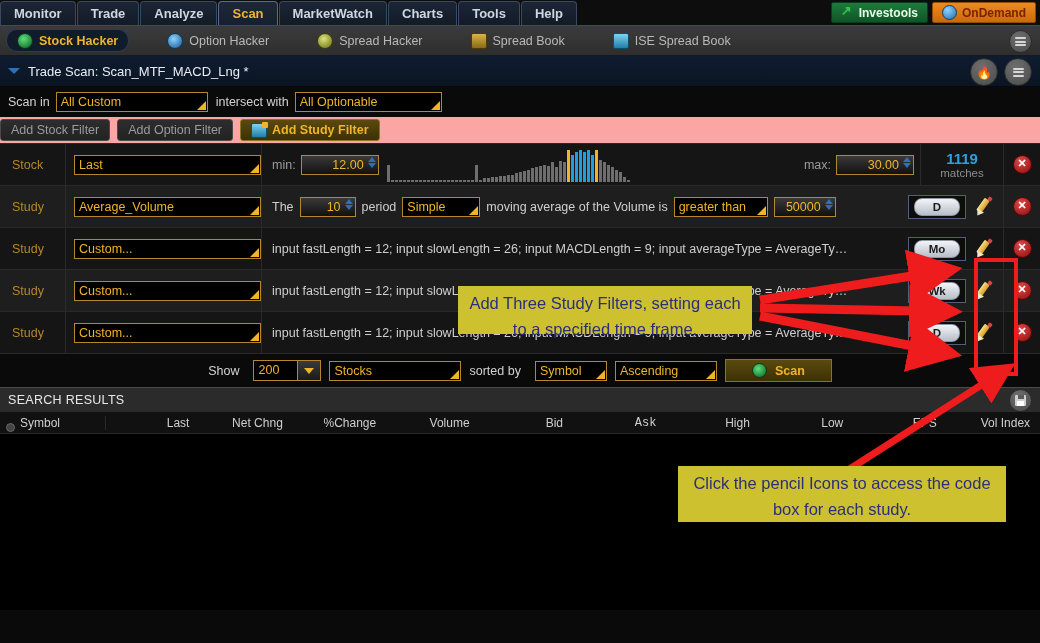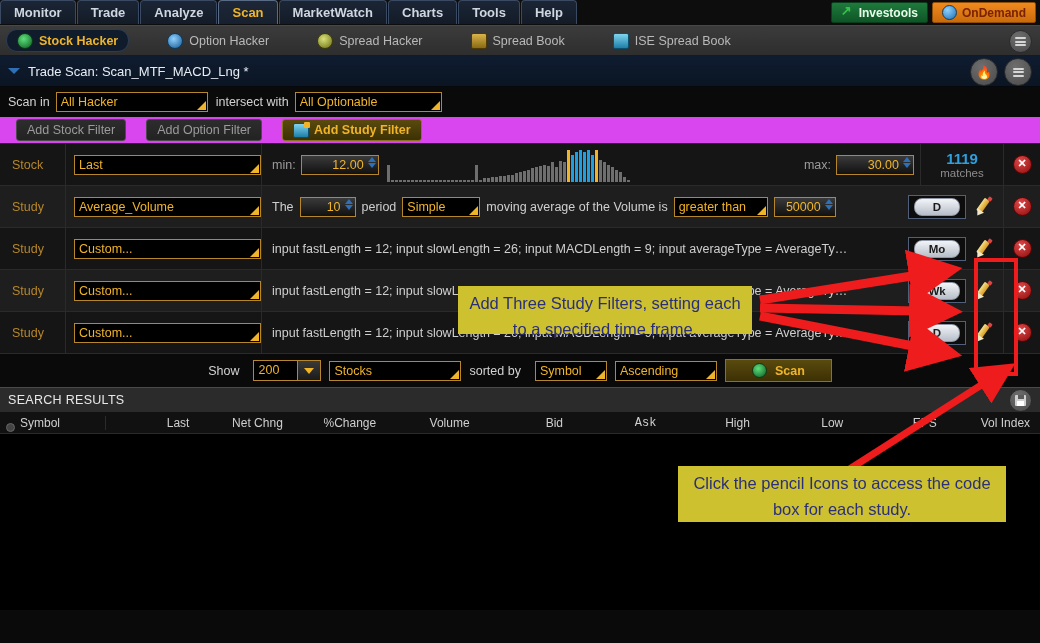--- a/index.html
+++ b/index.html
@@ -1,20 +1,20 @@
 <!DOCTYPE html>
 <html><head>
 <meta charset="utf-8">
 <style>
   html,body{margin:0;padding:0;background:#000;}
   body{width:1040px;height:643px;overflow:hidden;font-family:"Liberation Sans",sans-serif;-webkit-font-smoothing:none;}
   .app{position:relative;width:1040px;height:643px;background:#0a0a0a;}
 
   
-  .menubar{position:relative;height:25px;background:#0d0d0d;display:flex;align-items:flex-start;border-bottom:1px solid #3b4a63;}
+  .menubar{position:relative;height:25px;background:#0d0d0d;display:flex;align-items:center;border-bottom:1px solid #3b4a63;}
   .mtab{position:relative;height:23px;line-height:23px;padding:0 13px;margin-right:1px;color:#cfd6e0;font-size:13px;font-weight:bold;
         background:linear-gradient(#1b2535,#131b27);border:1px solid #3b4a63;border-bottom:none;border-radius:4px 4px 0 0;cursor:default;}
   .mtab.active{background:linear-gradient(#1d2737,#16202e);color:#f0b429;border-color:#5a6b85;}
   .brandwrap{position:absolute;right:4px;bottom:2px;display:flex;gap:4px;}
   .brand{display:flex;align-items:center;gap:5px;height:19px;padding:0 9px;font-size:12px;font-weight:bold;border-radius:2px;border:1px solid #0b2a14;}
   .brand.inv{background:linear-gradient(#1e7a3c,#0e5526);color:#eafbe9;border-color:#0a3d1c;}
   .brand.od{background:linear-gradient(#f08a1e,#c96a0b);color:#7a2200;border-color:#8f4d05;}
   .bico{width:13px;height:13px;border-radius:50%;display:inline-block;background:#0a4a20;position:relative;}
   .bico.arr{background:none;}
   .bico.arr:after{content:"↗";color:#37c24a;font-size:13px;position:absolute;left:0;top:-3px;font-weight:bold;}
@@ -42,21 +42,21 @@
   .caret{width:0;height:0;border-left:6px solid transparent;border-right:6px solid transparent;border-top:6px solid #2f6fb5;margin-right:8px;}
   .setuptitle{color:#e7edf5;font-size:13px;}
   .setupbtns{position:absolute;right:8px;top:2px;display:flex;gap:6px;}
   .flame{color:#f5a623;font-size:13px;line-height:1;}
 
   
   .scanrow{height:30px;display:flex;align-items:center;padding-left:8px;background:#0a0a0a;font-size:12.5px;color:#cfcfcf;}
   .lbl{color:#d2d2d2;margin-right:6px;font-size:12.5px;}
   .combo{position:relative;background:#000;border:1px solid #b5862b;color:#f0b429;font-size:12.5px;height:18px;line-height:18px;padding:0 16px 0 4px;box-sizing:content-box;}
   .combo:after{content:"";position:absolute;right:1px;bottom:1px;width:0;height:0;border-left:9px solid transparent;border-bottom:9px solid #f0b429;}
-  .filterrow{height:26px;display:flex;align-items:center;padding-left:16px;gap:20px;background:#d946ef;}
+  .filterrow{height:26px;display:flex;align-items:center;padding-left:0;gap:7px;background:#fca5a5;}
   .fbtn{height:20px;line-height:20px;padding:0 10px;font-size:12.5px;color:#9b9b9b;background:linear-gradient(#2d2d2d,#232323);border:1px solid #4a4a4a;border-radius:3px;cursor:default;}
   .fbtn.gold{color:#f0b429;font-weight:bold;background:linear-gradient(#5a4a0e,#3c3105);border-color:#8a7420;display:flex;align-items:center;gap:5px;}
   .fbtn .fico{width:14px;height:13px;background:linear-gradient(#7fd4ef,#1f7fa8);border:1px solid #0d4f6b;border-radius:2px;display:inline-block;position:relative;}
   .fbtn .fico:after{content:"";position:absolute;right:-2px;top:-2px;width:6px;height:6px;background:#f0b429;border-radius:1px;}
 
   
   .ftable{border-top:1px solid #2a2a2a;}
   .frow{display:flex;align-items:center;height:41px;border-bottom:1px solid #2a2a2a;background:#151515;position:relative;}
   .frow.alt{background:#1e1e1e;}
   .fcell-type{width:66px;flex:none;color:#b5862b;font-size:12.5px;padding-left:12px;box-sizing:border-box;border-right:1px solid #2a2a2a;height:100%;display:flex;align-items:center;}
@@ -191,21 +191,21 @@
             <i></i>
             <i></i>
             <i></i>
           </span>
       </div>
     </div>
   </div>
 
   <div class="scanrow">
     <span class="lbl">Scan in</span>
-    <span class="combo" style="width:130px">All Hacker</span>
+    <span class="combo" style="width:130px">All Custom</span>
     <span class="lbl" style="margin-left:8px">intersect with</span>
     <span class="combo" style="width:125px">All Optionable</span>
   </div>
 
   <div class="filterrow">
     <div class="fbtn">Add Stock Filter</div>
     <div class="fbtn">Add Option Filter</div>
     <div class="fbtn gold">
       <span class="fico"></span>
       <span>Add Study Filter</span>

